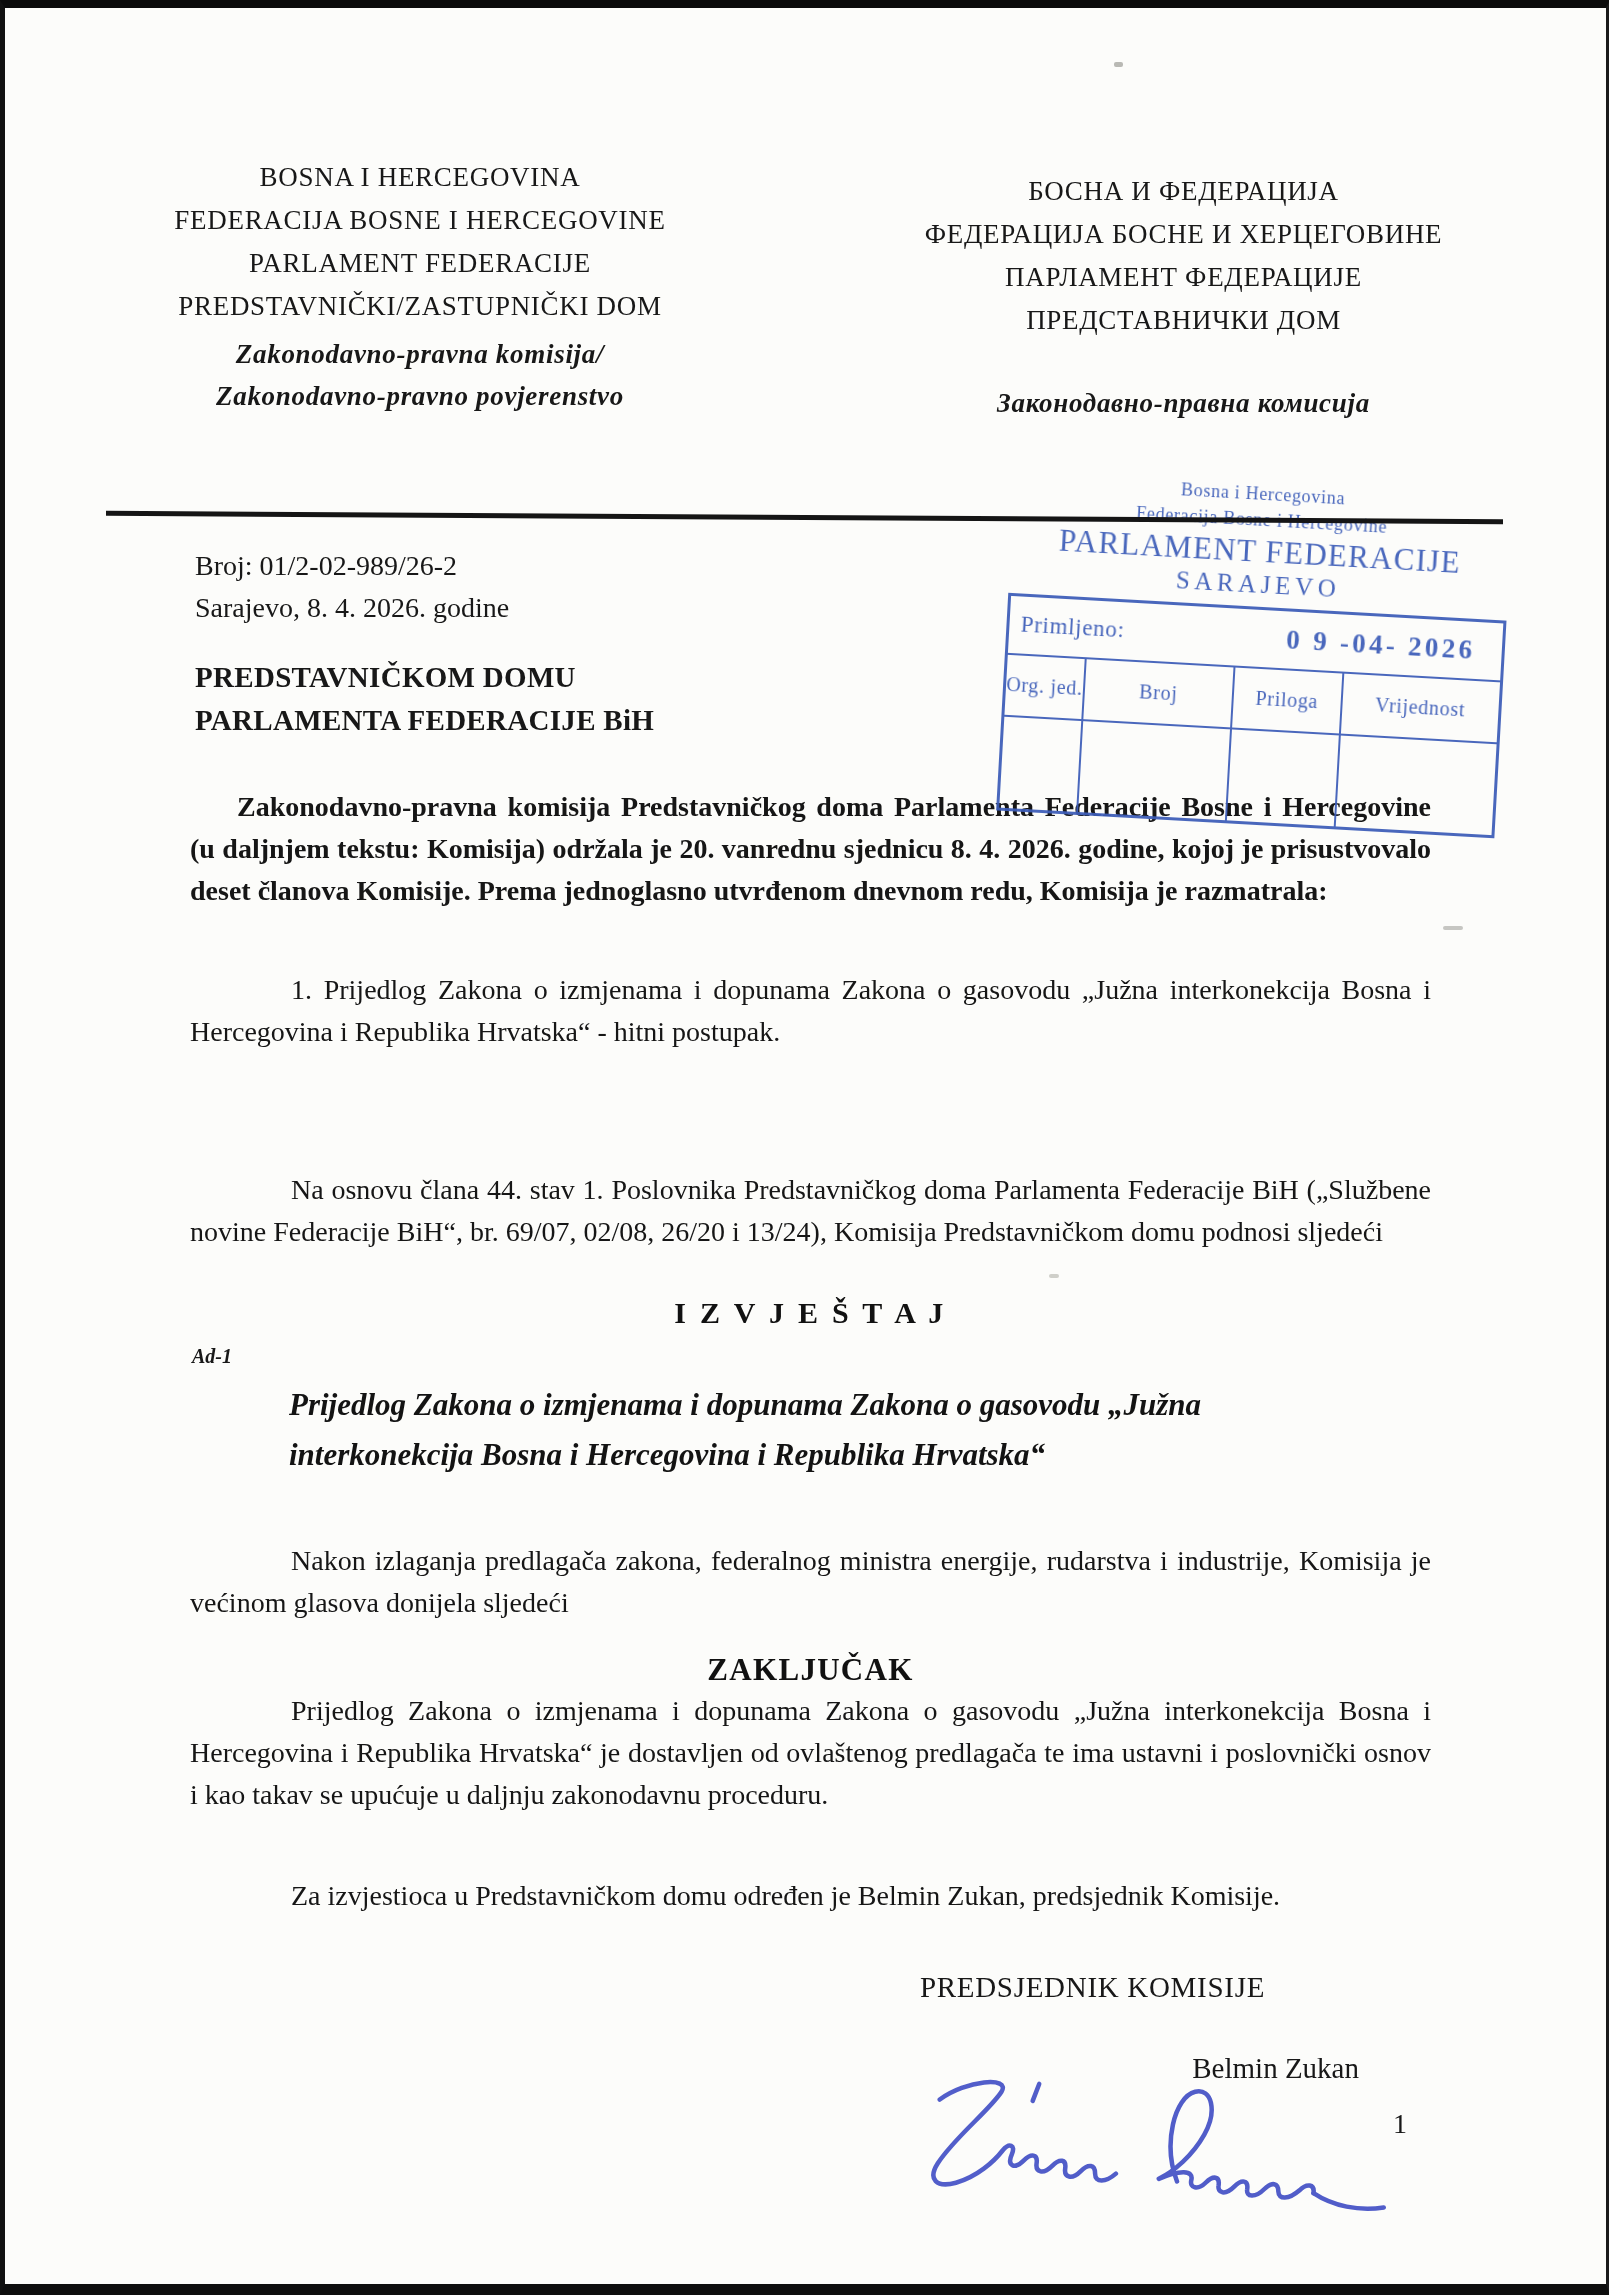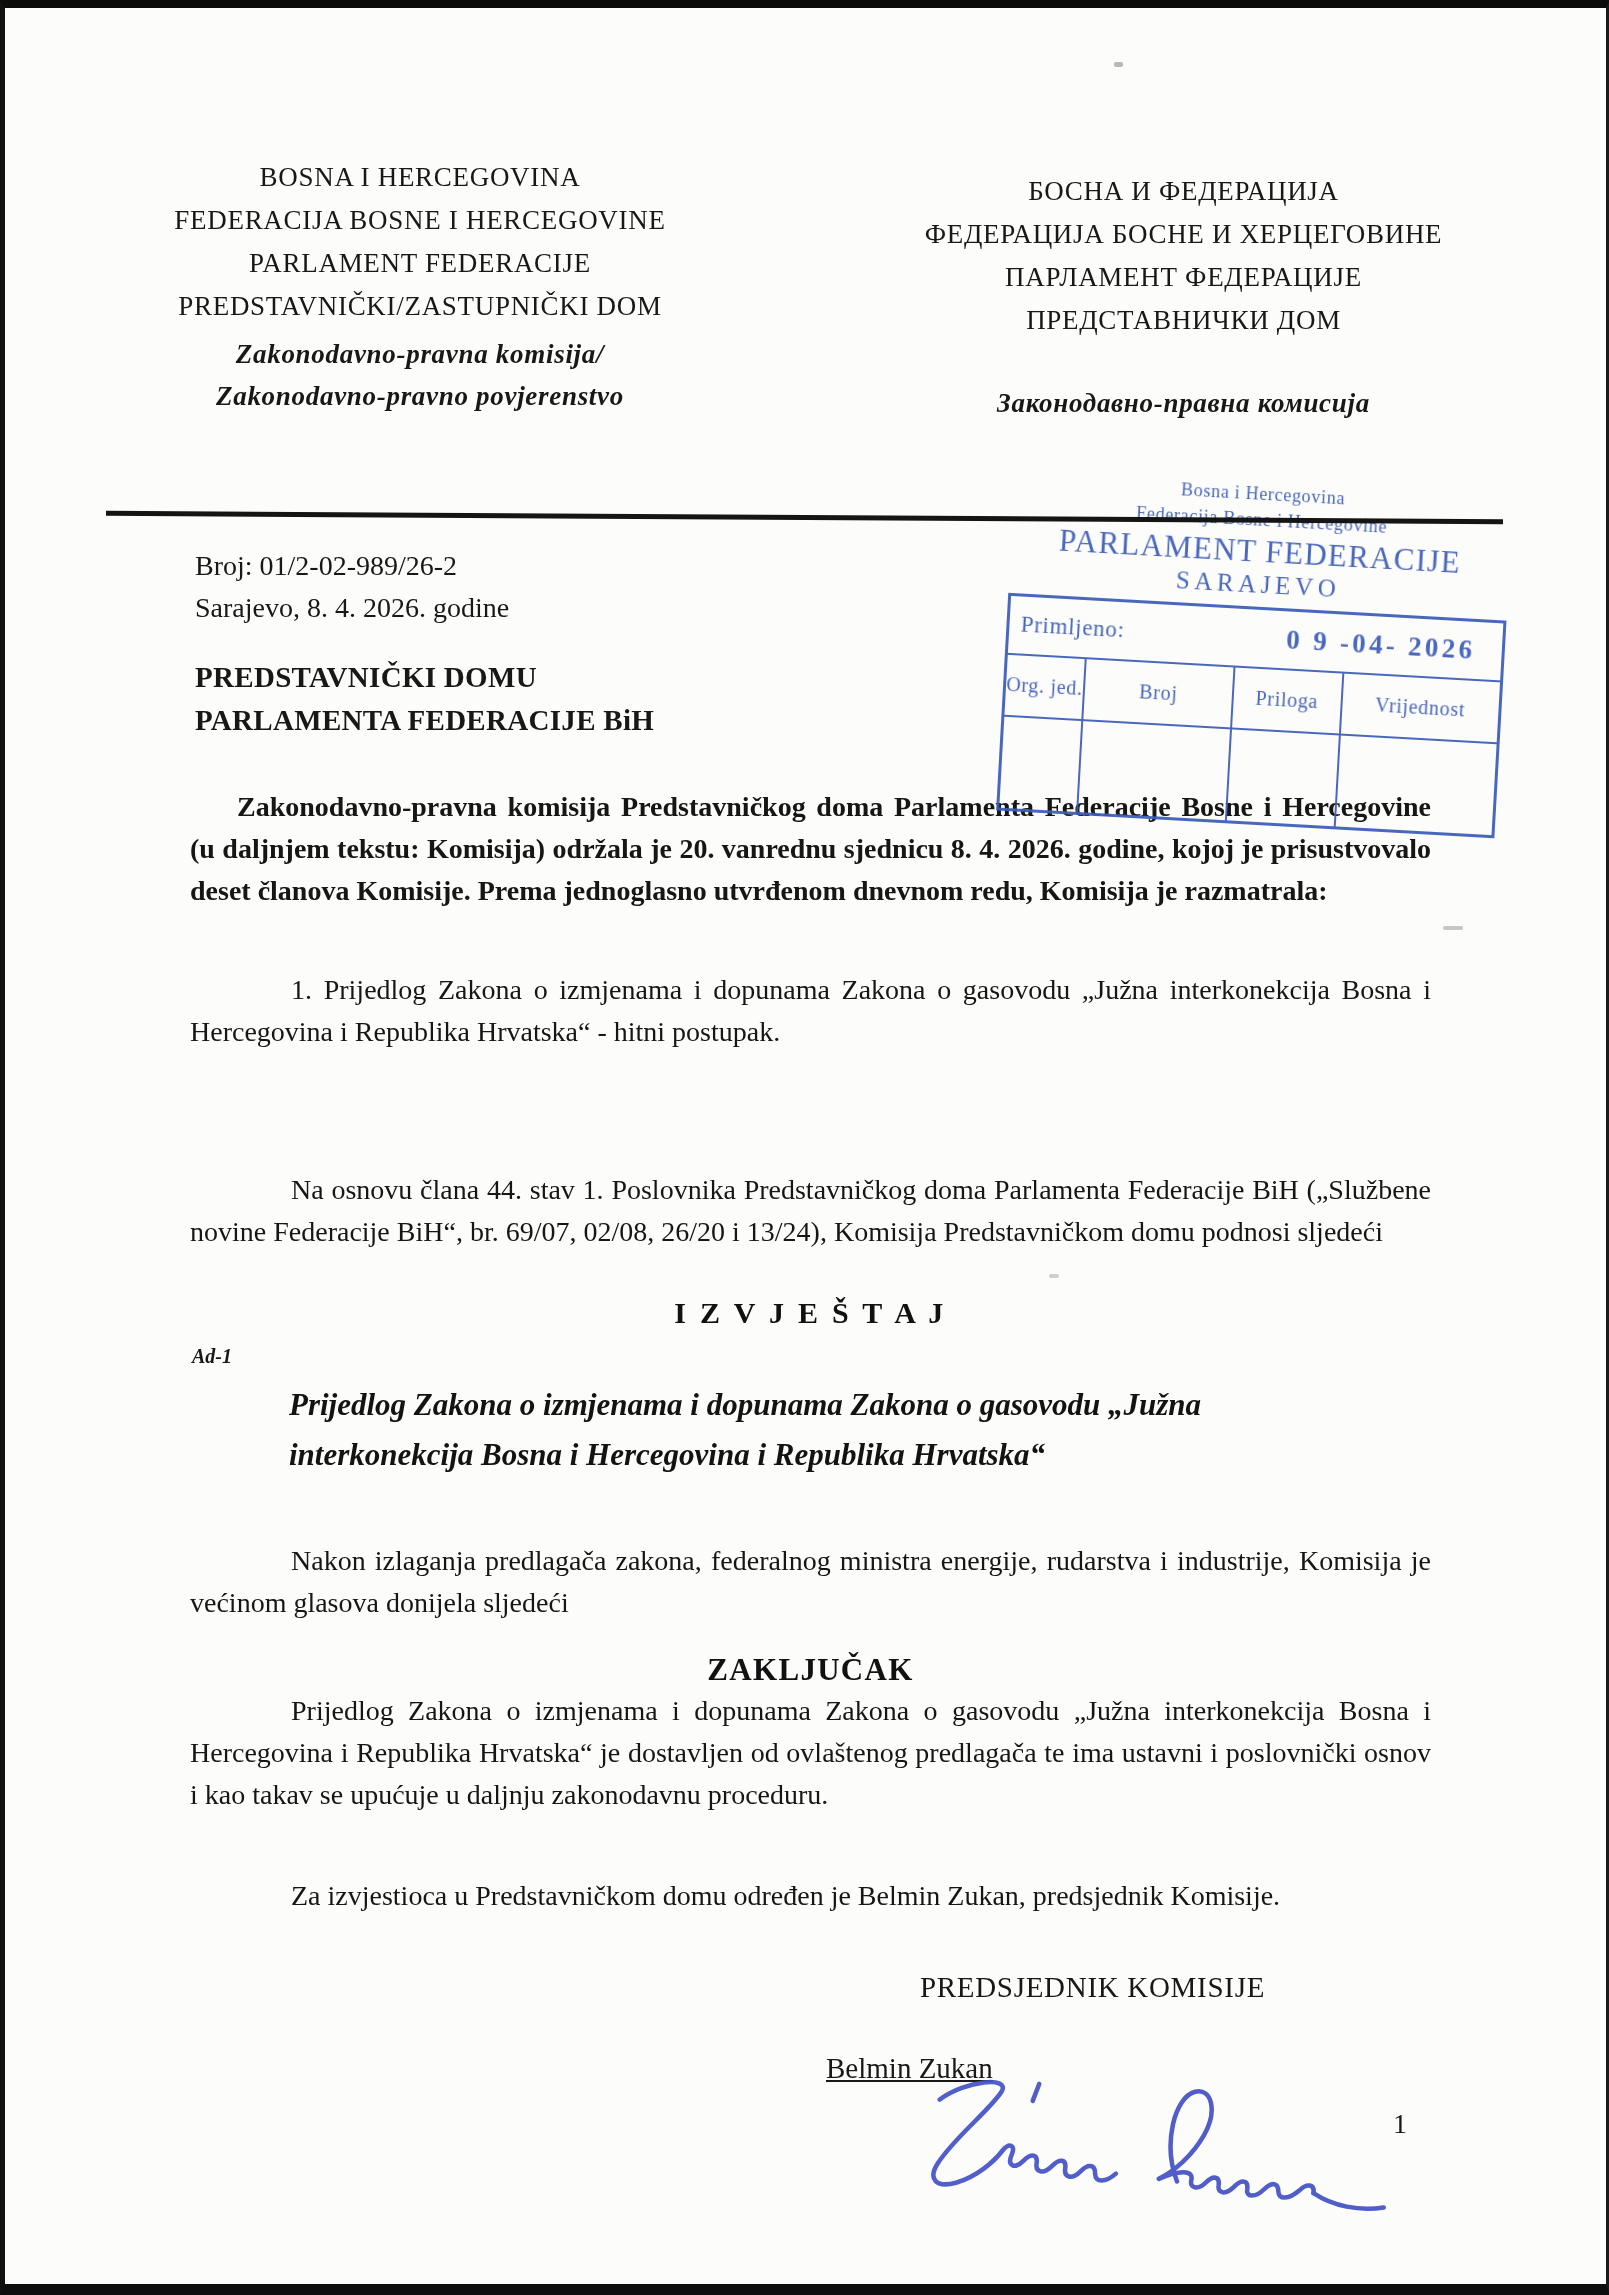--- a/index.html
+++ b/index.html
@@ -49,21 +49,21 @@
   }
   .izvjestaj{top:1296px;font-size:30px;letter-spacing:3.3px;}
   .zakljucak{top:1652px;font-size:31px;letter-spacing:1.3px;}
   .ad1{position:absolute;left:192px;top:1345px;font-size:20px;font-weight:bold;font-style:italic;}
   .ad1-title{
     position:absolute;left:289px;top:1380px;width:1015px;
     font-size:31px;line-height:50px;font-weight:bold;font-style:italic;color:#131313;
   }
   
   .pred-title{position:absolute;left:826px;top:1971px;width:533px;text-align:center;font-size:29px;letter-spacing:0.7px;}
-  .signer-name{position:absolute;left:826px;top:2052px;width:533px;text-align:left;font-size:29px;text-decoration:underline;}
+  .signer-name{position:absolute;left:826px;top:2052px;width:533px;text-align:right;font-size:29px;}
   .signature-wrap{position:absolute;left:904px;top:2072px;width:494px;height:150px;z-index:5;}
   .page-num{position:absolute;left:1393px;top:2108px;font-size:28px;}
   
   .stamp{
     position:absolute;left:1007px;top:478px;width:514px;
     color:#3c5cb8;text-align:center;
     transform:rotate(3.2deg);transform-origin:40% 0;
     filter:blur(0.3px);opacity:0.93;z-index:5;
   }
   .stamp-l1,.stamp-l2{font-size:18px;line-height:26px;letter-spacing:0.7px;}
@@ -145,21 +145,21 @@
   </div>
 
   <div class="divider"></div>
 
   <div class="ref-block">
     <div>Broj: 01/2-02-989/26-2</div>
     <div>Sarajevo, 8. 4. 2026. godine</div>
   </div>
 
   <div class="addressee">
-    <div>PREDSTAVNIČKI DOMU</div>
+    <div>PREDSTAVNIČKOM DOMU</div>
     <div>PARLAMENTA FEDERACIJE BiH</div>
   </div>
 
   <div class="para ind-sm" style="top:786px;">Zakonodavno-pravna komisija Predstavničkog doma Parlamenta Federacije Bosne i Hercegovine (u daljnjem tekstu: Komisija) održala je 20. vanrednu sjednicu 8. 4. 2026. godine, kojoj je prisustvovalo deset članova Komisije. Prema jednoglasno utvrđenom dnevnom redu, Komisija je razmatrala:</div>
 
   <div class="para ind-lg" style="top:969px;">1. Prijedlog Zakona o izmjenama i dopunama Zakona o gasovodu „Južna interkonekcija Bosna i Hercegovina i Republika Hrvatska“ - hitni postupak.</div>
 
   <div class="para ind-lg" style="top:1150px;margin-top:19px;">Na osnovu člana 44. stav 1. Poslovnika Predstavničkog doma Parlamenta Federacije BiH („Službene novine Federacije BiH“, br. 69/07, 02/08, 26/20 i 13/24), Komisija Predstavničkom domu podnosi sljedeći</div>
 
   <div class="h-center izvjestaj">I Z V J E Š T A J</div>

